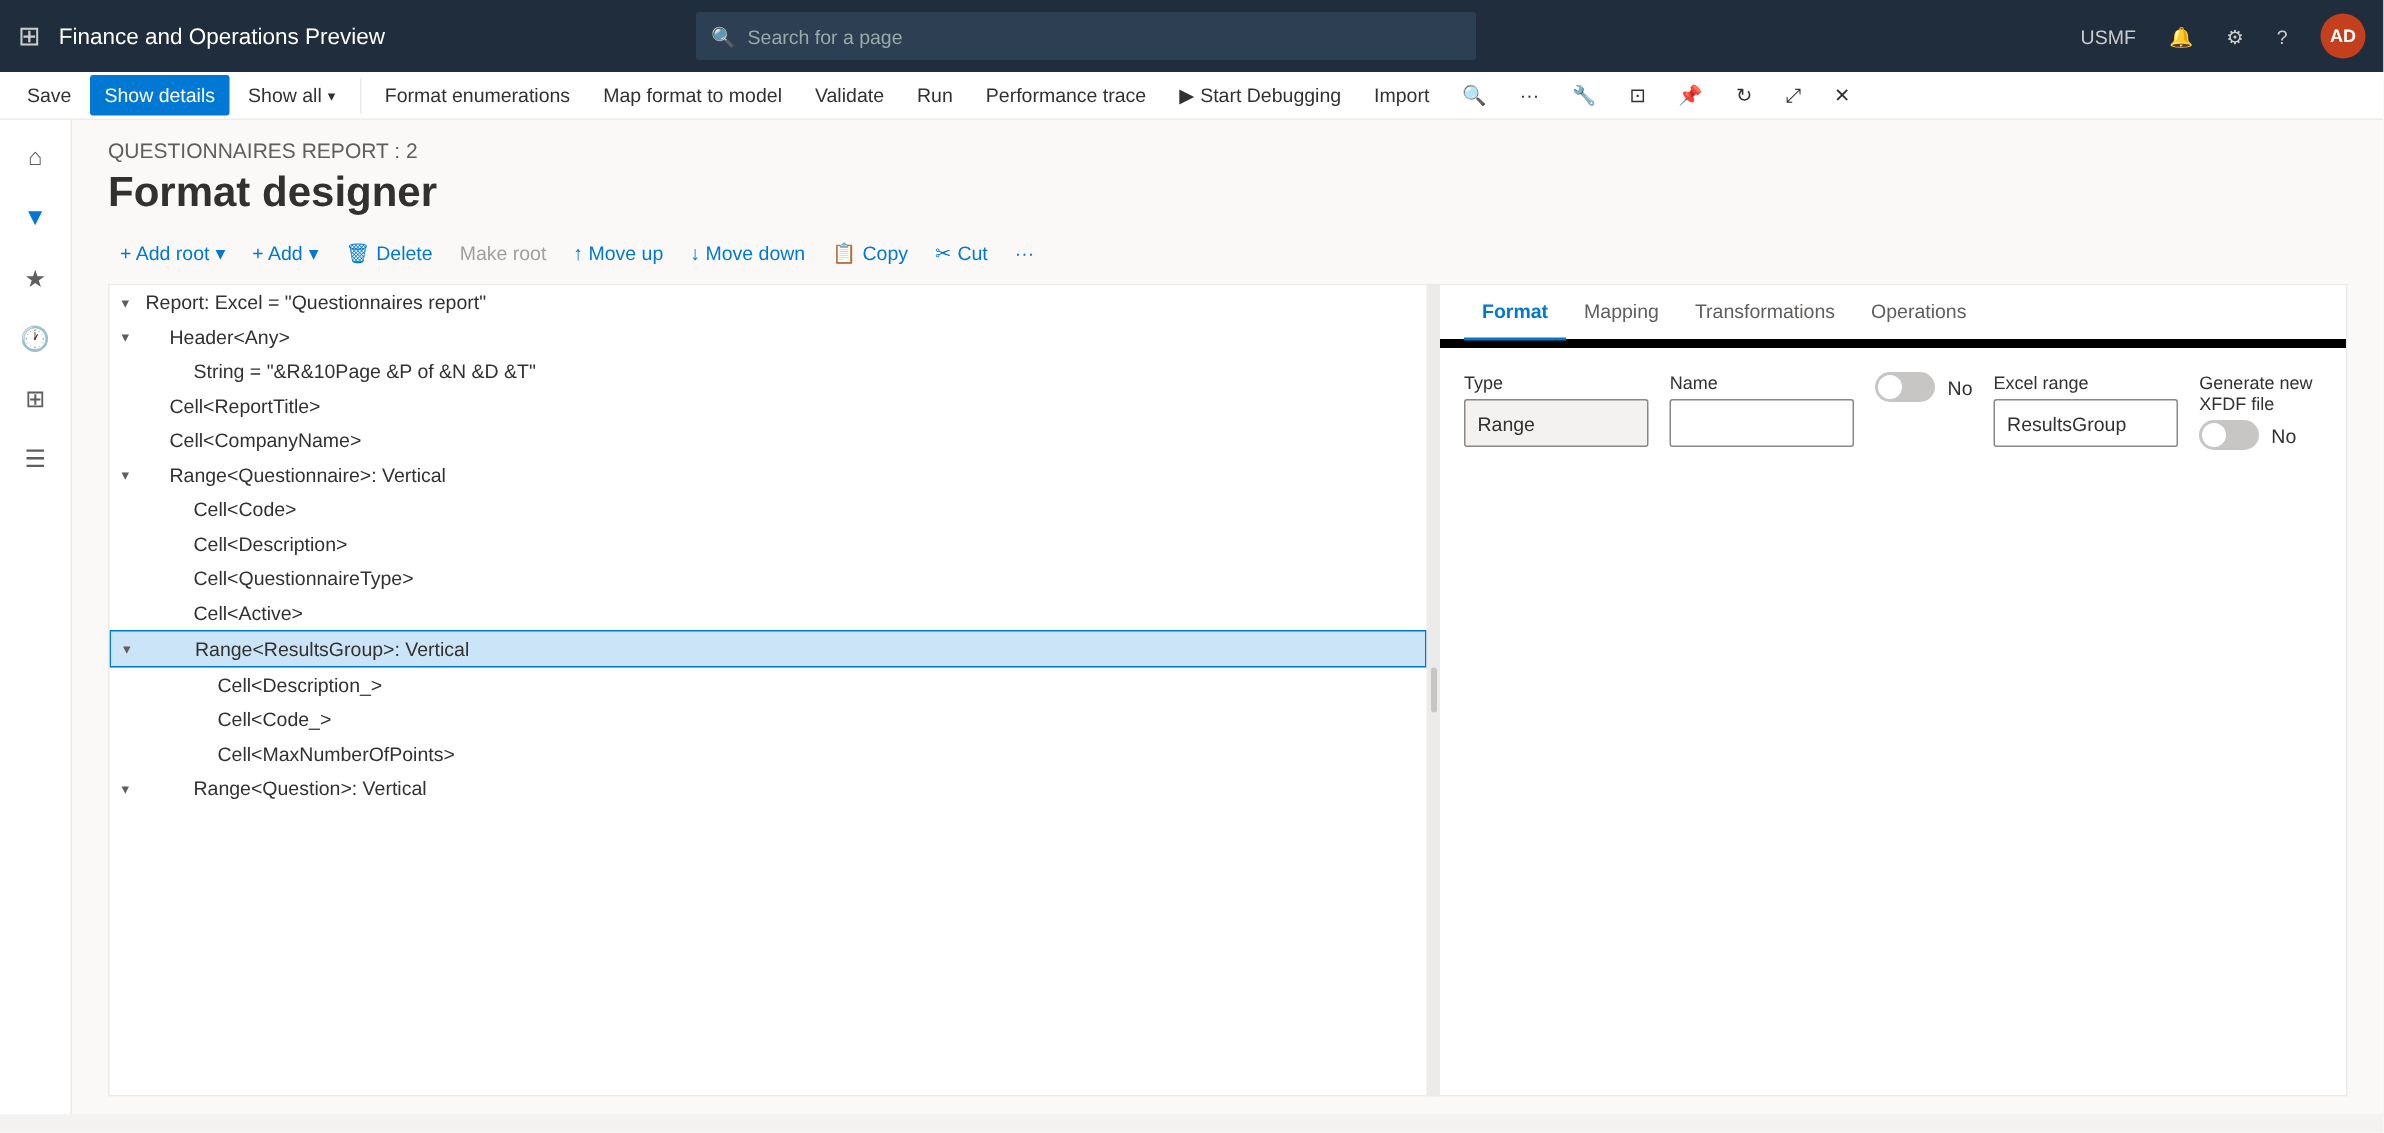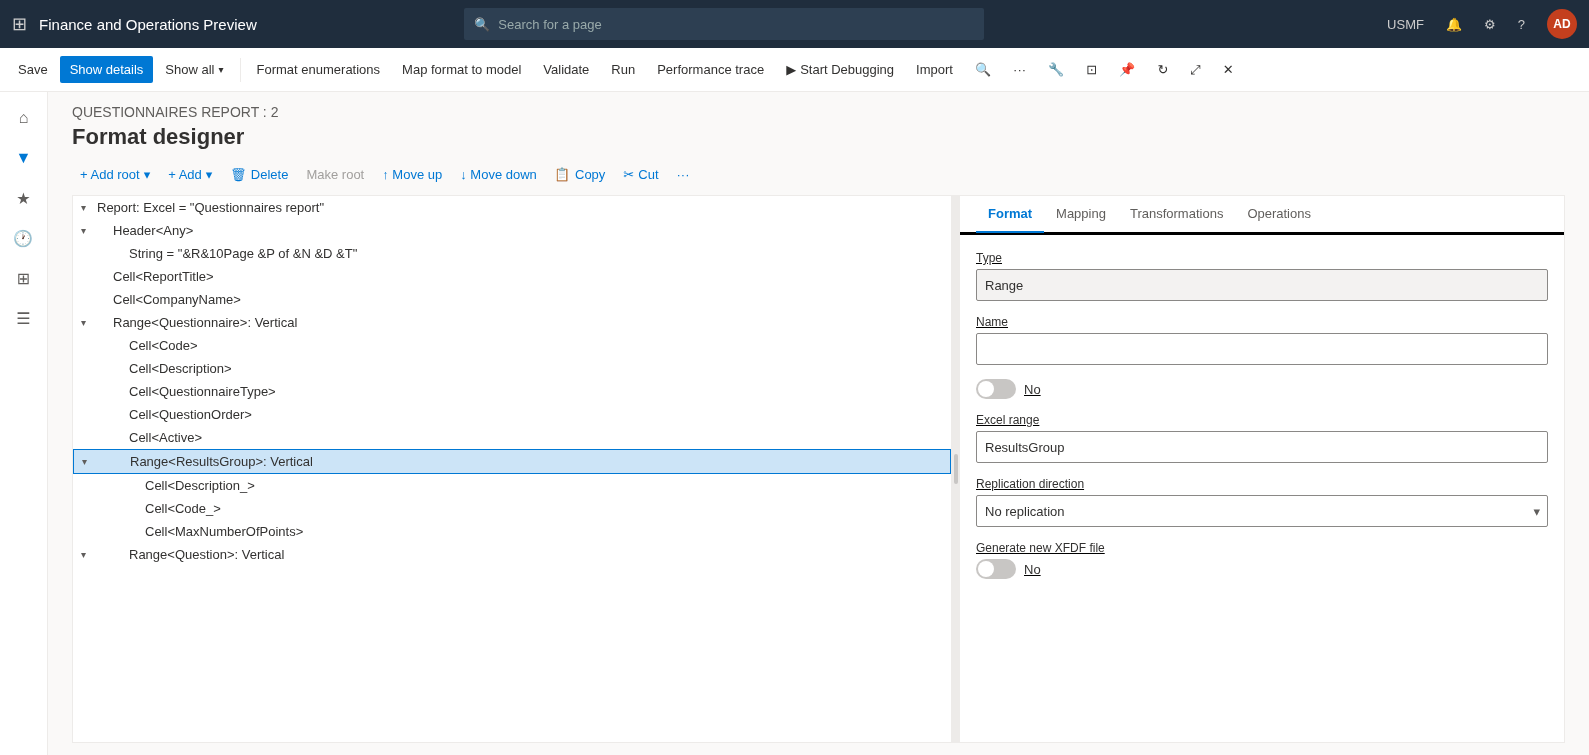--- a/index.html
+++ b/index.html
@@ -40,21 +40,21 @@
     .top-nav-search input::placeholder { color: #9aa; }
     .top-nav-right { display: flex; align-items: center; gap: 22px; color: #ccc; font-size: 13px; margin-left: auto; }
     .avatar-circle {
       width: 30px; height: 30px; border-radius: 50%; background: #c43f1e;
       display: flex; align-items: center; justify-content: center;
       color: #fff; font-size: 12px; font-weight: 600;
     }
 
     
     .command-bar {
-      height: 44px;
+      height: 32px;
       background: #fff;
       border-bottom: 1px solid #edebe9;
       display: flex;
       align-items: center;
       padding: 0 8px;
       gap: 2px;
     }
     .cmd-btn {
       display: flex; align-items: center; gap: 4px;
       padding: 6px 10px; border: none; background: transparent;
@@ -96,21 +96,21 @@
     }
     .page-header {
       padding: 12px 24px 0;
     }
     .breadcrumb {
       font-size: 14px;
       color: #605e5c;
       margin-bottom: 4px;
     }
     .page-title {
-      font-size: 22px;
+      font-size: 28px;
       font-weight: 600;
       color: #323130;
       margin-bottom: 12px;
     }
 
     
     .format-toolbar {
       display: flex;
       align-items: center;
       gap: 2px;
@@ -171,40 +171,39 @@
     .properties-panel {
       flex: 1;
       background: #fff;
       border: 1px solid #edebe9;
       border-left: none;
       display: flex;
       flex-direction: column;
     }
     .prop-tabs {
       display: flex;
-      border-bottom: 3px solid #000000;
+      border-bottom: 6px solid #000000;
       padding: 0 16px;
     }
     .prop-tab {
       padding: 10px 12px;
       cursor: pointer;
       font-size: 13px;
       color: #605e5c;
       border-bottom: 2px solid transparent;
       margin-bottom: -1px;
     }
     .prop-tab.active { color: #0078d4; border-bottom-color: #0078d4; font-weight: 600; }
 
     .prop-body {
       padding: 16px;
       display: flex;
-      flex-direction: column;
+      flex-direction: row;
       gap: 14px;
       overflow-y: auto;
-      text-decoration: underline;
     }
     .prop-field label {
       display: block;
       font-size: 12px;
       color: #323130;
       margin-bottom: 4px;
     }
     .prop-field input[type="text"] {
       width: 100%;
       height: 32px;
@@ -405,25 +404,20 @@
           <span>Cell&lt;Description&gt;</span>
         </div>
         <div class="tree-item">
           <span class="expander">&nbsp;</span>
           <span style="display:inline-block;width:32px"></span>
           <span>Cell&lt;QuestionnaireType&gt;</span>
         </div>
         <div class="tree-item">
           <span class="expander">&nbsp;</span>
           <span style="display:inline-block;width:32px"></span>
-          <span>Cell&lt;QuestionOrder&gt;</span>
-        </div>
-        <div class="tree-item">
-          <span class="expander">&nbsp;</span>
-          <span style="display:inline-block;width:32px"></span>
           <span>Cell&lt;Active&gt;</span>
         </div>
         <div class="tree-item selected">
           <span class="expander">▾</span>
           <span style="display:inline-block;width:32px"></span>
           <span>Range&lt;ResultsGroup&gt;: Vertical</span>
         </div>
         <div class="tree-item">
           <span class="expander">&nbsp;</span>
           <span style="display:inline-block;width:48px"></span>
@@ -472,30 +466,20 @@
               <div class="toggle"></div>
               <span class="toggle-label">No</span>
             </div>
           </div>
 
           <div class="prop-field">
             <label>Excel range</label>
             <input type="text" value="ResultsGroup" style="">
           </div>
 
-          <div class="prop-field">
-            <label>Replication direction</label>
-            <div class="prop-select-wrapper">
-              <select class="prop-select">
-                <option value="no_replication">No replication</option>
-                <option value="vertical">Vertical</option>
-                <option value="horizontal">Horizontal</option>
-              </select>
-            </div>
-          </div>
 
           <div class="prop-field">
             <label>Generate new XFDF file</label>
             <div class="toggle-row">
               <div class="toggle"></div>
               <span class="toggle-label">No</span>
             </div>
           </div>
         </div>
       </div>

